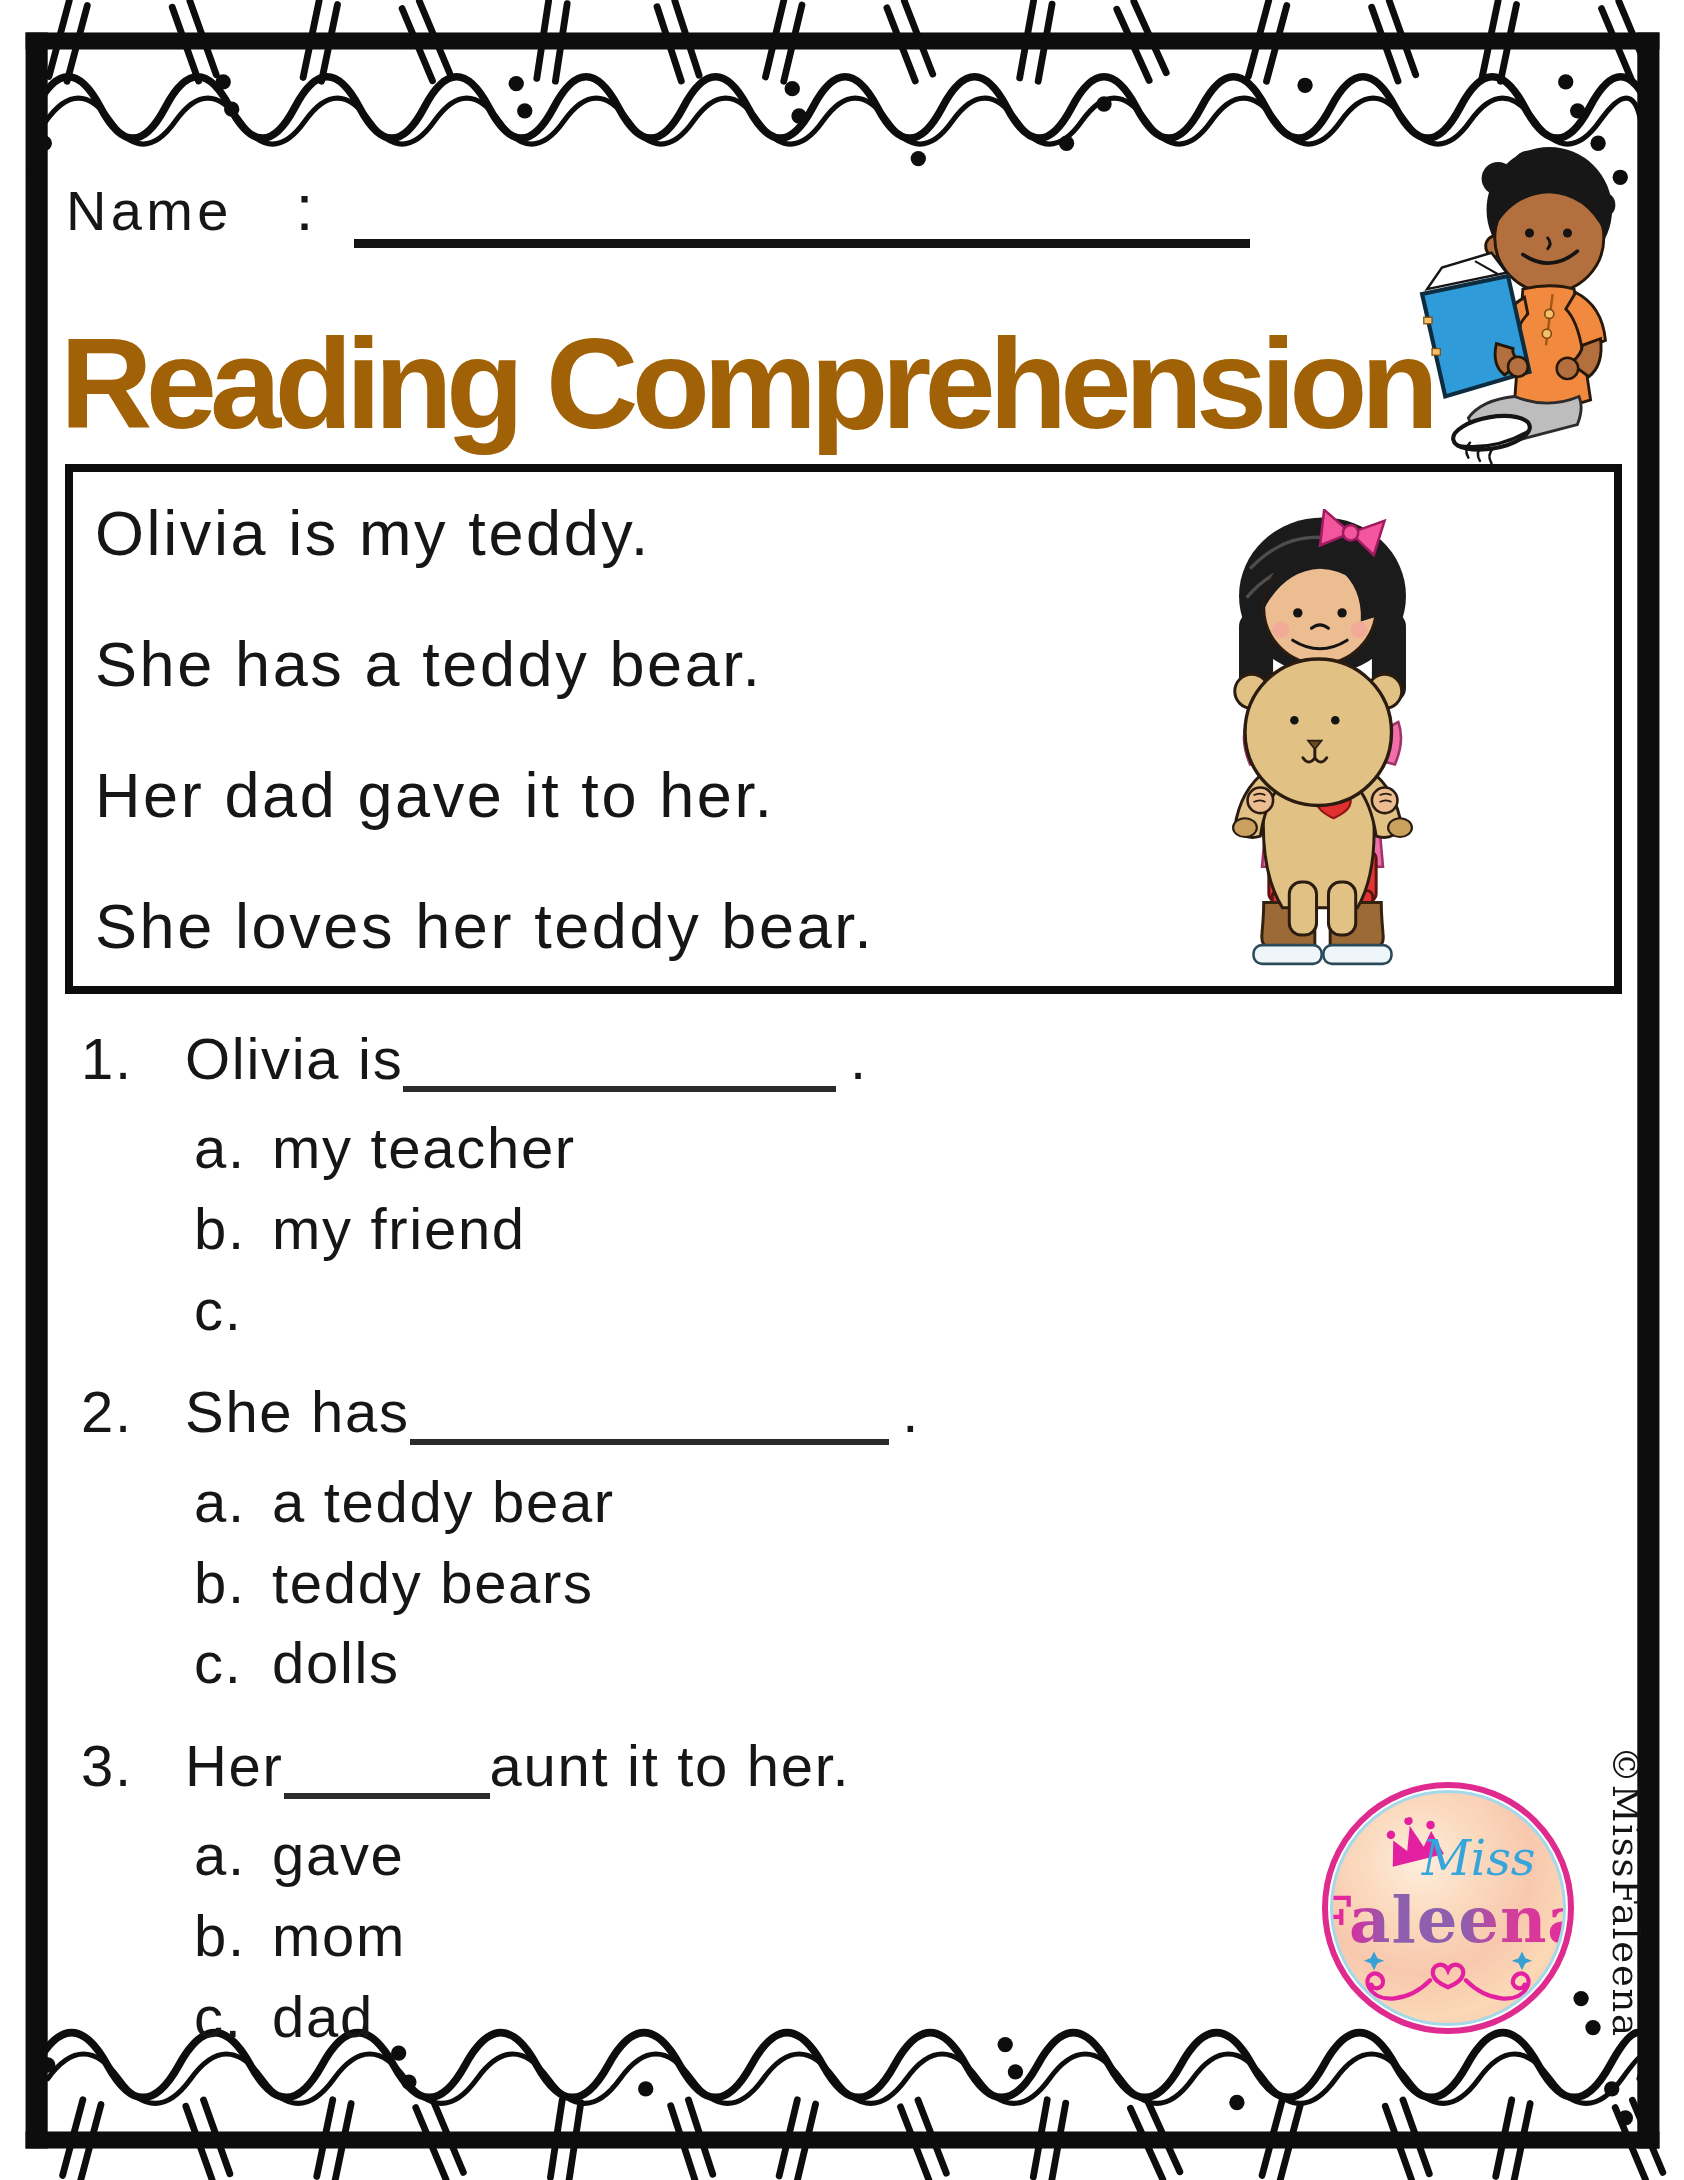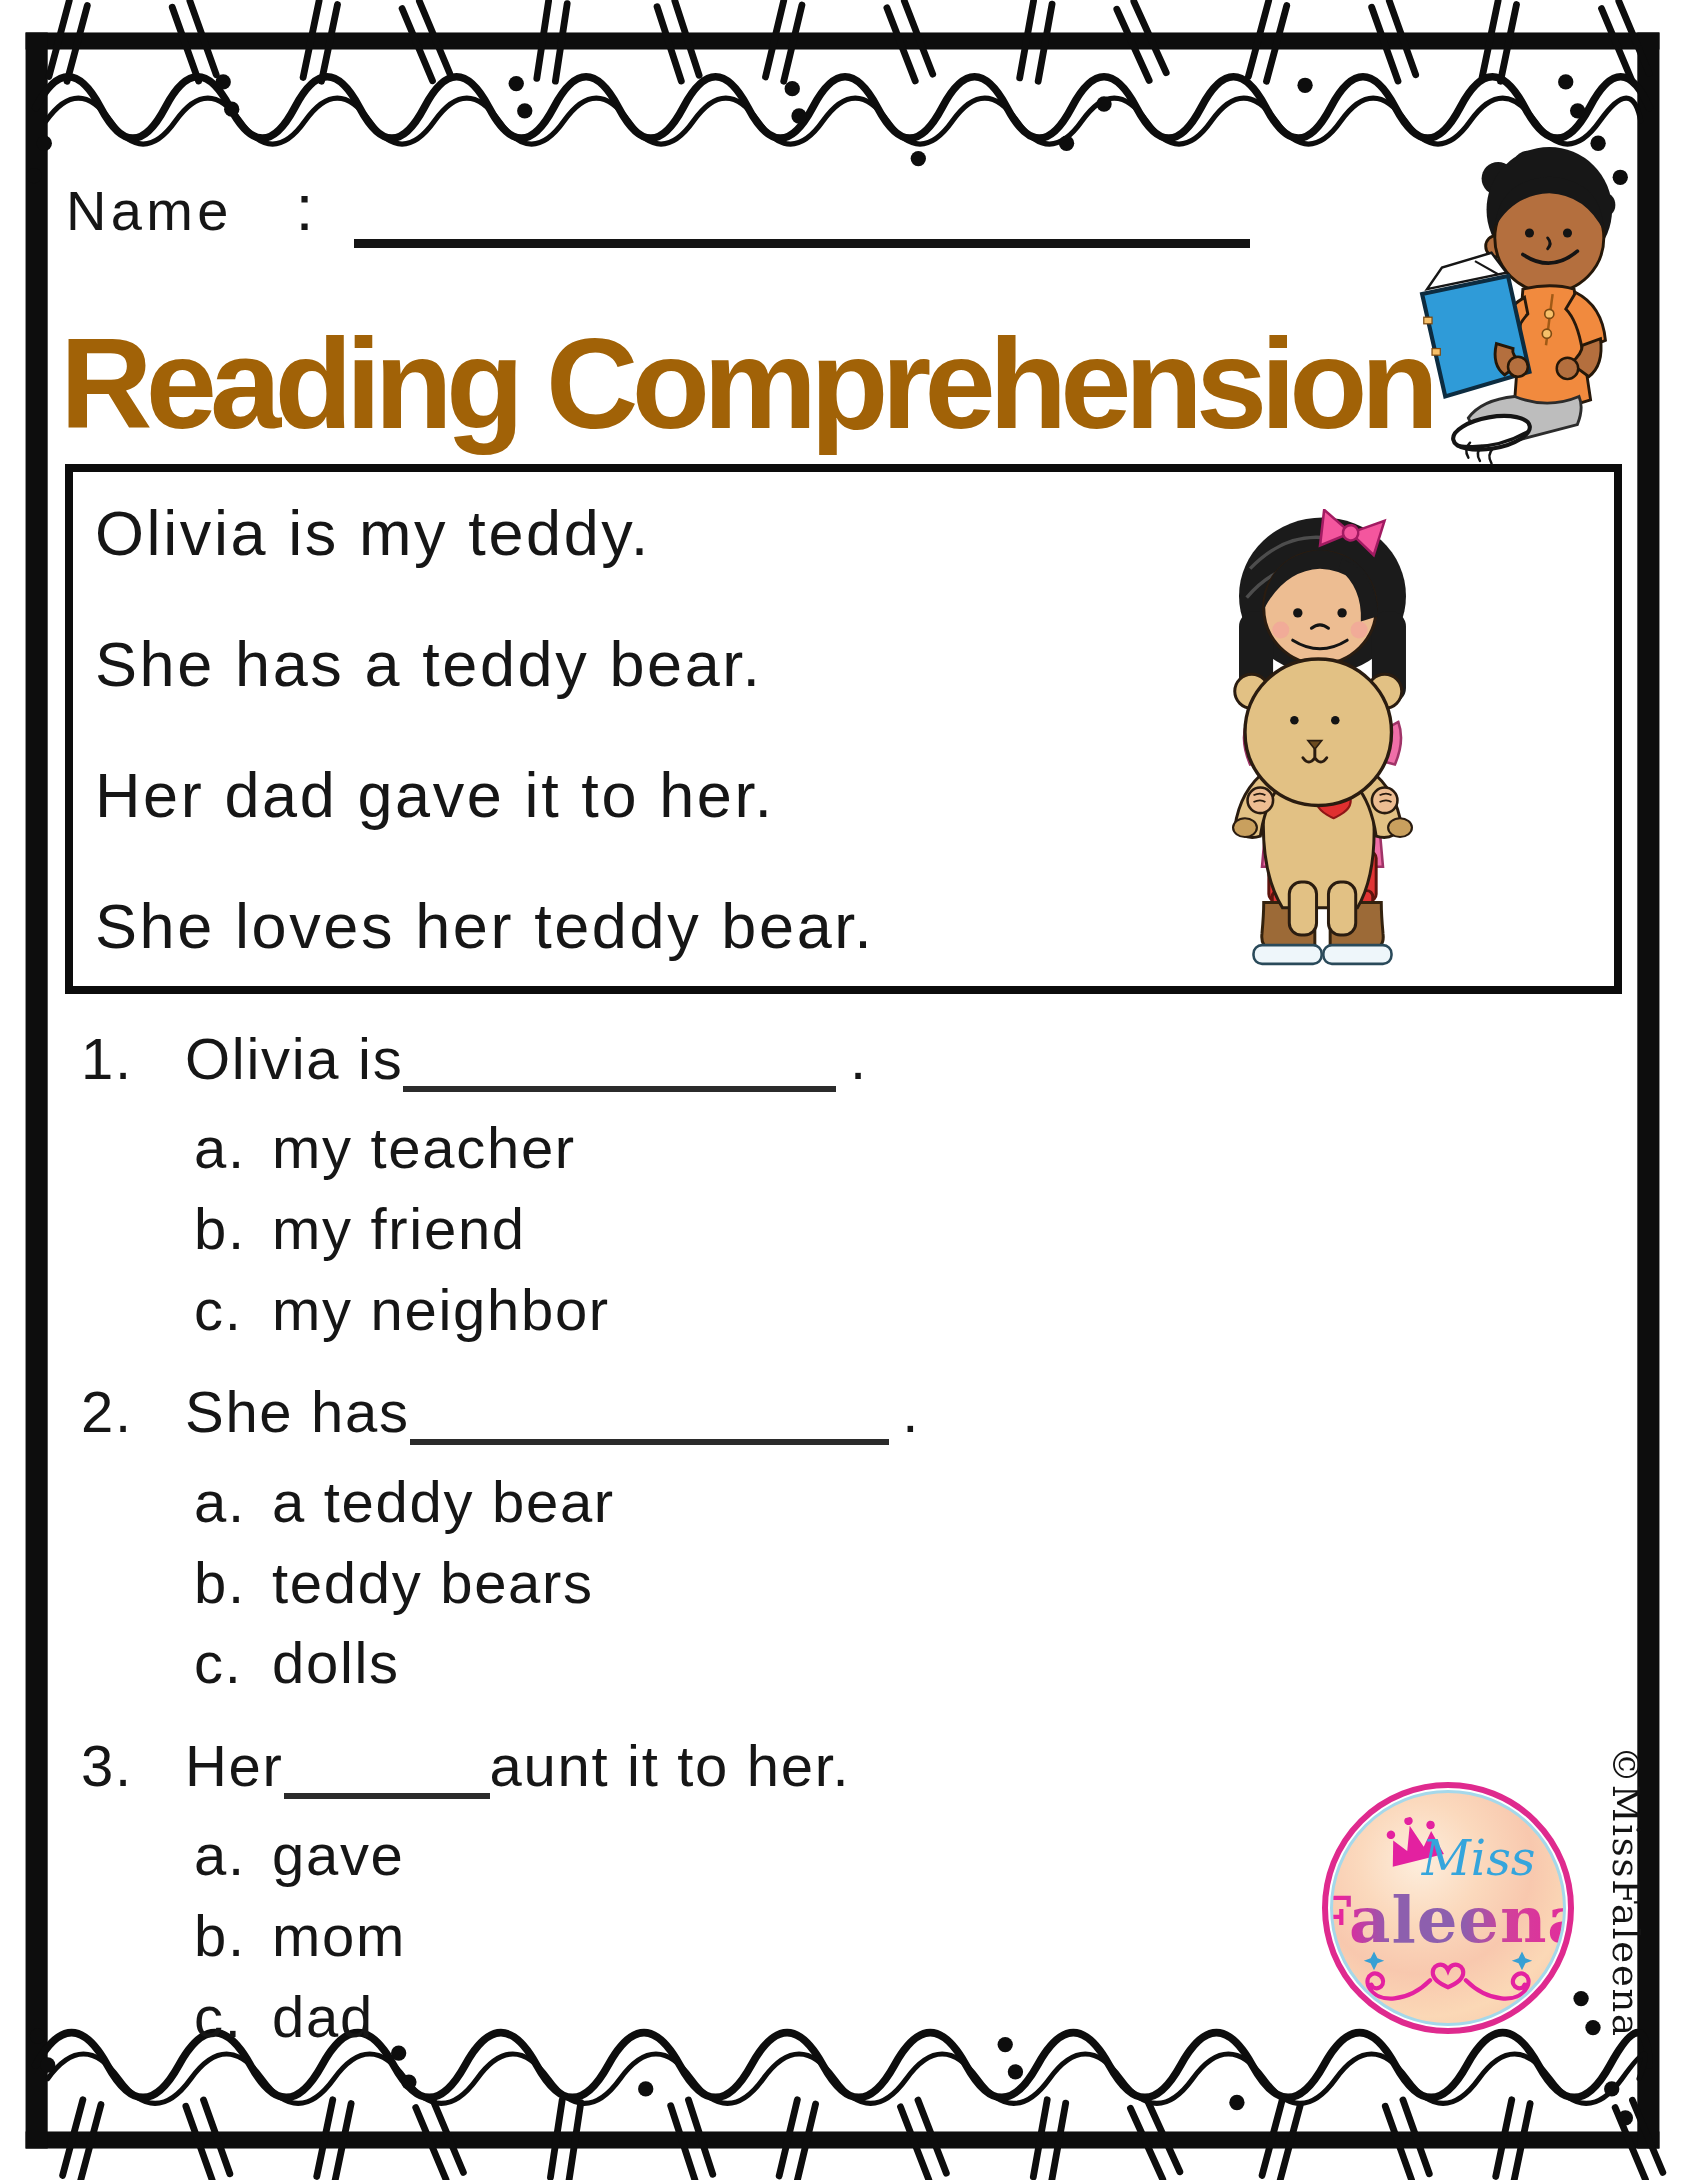--- a/index.html
+++ b/index.html
@@ -218,21 +218,20 @@
   <div class="opt" style="top:1114px">
     <span class="opt-letter">a.</span>
     <span>my teacher</span>
   </div>
   <div class="opt" style="top:1195px">
     <span class="opt-letter">b.</span>
     <span>my friend</span>
   </div>
   <div class="opt" style="top:1276px">
     <span class="opt-letter">c.</span>
-    <span>my neighbor</span>
   </div>
 
   <div class="q-line" style="top:1378px">
     <span class="q-num">2.</span>
     <span>She has</span>
     <span class="blank b2"></span>
     <span class="after-gap">.</span>
   </div>
   <div class="opt" style="top:1468px">
     <span class="opt-letter">a.</span>

